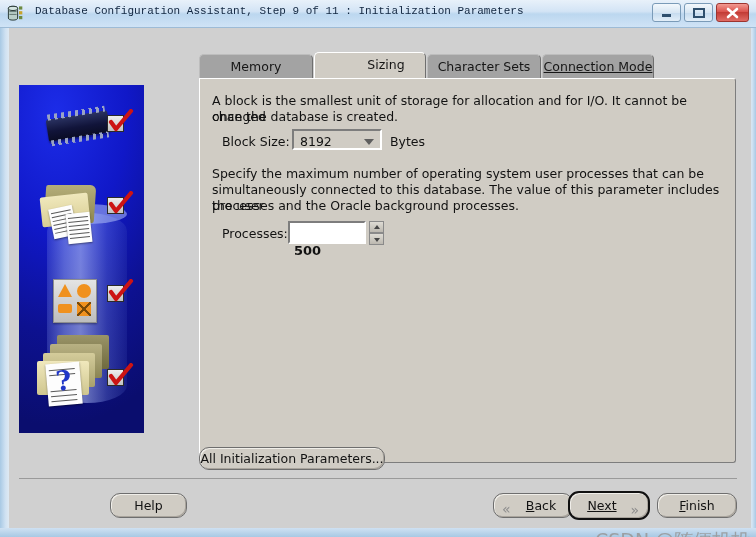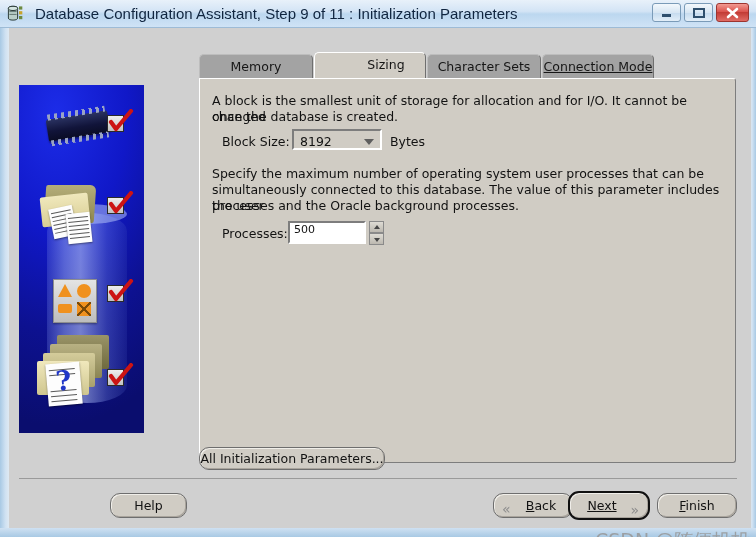--- a/index.html
+++ b/index.html
@@ -29,23 +29,23 @@
     box-sizing: border-box;
   }
   #title-icon {
     position: absolute;
     left: 7px; top: 5px;
     width: 17px; height: 17px;
   }
   #title-text {
     position: absolute;
     left: 35px; top: 5px;
-    font-size: 15px;
+    font-size: 11px;
     color: #10253f;
-    font-family: Liberation Sans, sans-serif;
+    font-family: Liberation Mono, monospace;
     white-space: nowrap;
   }
   .wbtn {
     position: absolute;
     top: 3px;
     width: 29px; height: 19px;
     border: 1px solid #7a9bb8;
     border-radius: 3px;
     box-sizing: border-box;
   }
@@ -268,22 +268,22 @@
     border-top:6px solid #5e5e5e;
   }
   .spin-field {
     position: absolute;
     background: #ffffff;
     border: 2px solid;
     border-color: #7d7d7d #ffffff #ffffff #7d7d7d;
     box-sizing: border-box;
   }
   .spin-field .val {
-    position:absolute; left:4px; top:0;
-    font-size:11px; color:#121212;
+    position:absolute; left:4px; top:20px;
+    font-size:13px; color:#121212;font-weight:bold;
   }
   .spin-btns { position:absolute; width:15px; height:24px; }
   .spin-btns .sb {
     position: absolute; left:0; width:15px; height:12px;
     background: linear-gradient(to bottom,#dedbd4,#bcb8b0);
     border:1px solid #8a8a8a; box-sizing:border-box;
   }
   .spin-btns .sb.up { top:0; }
   .spin-btns .sb.dn { top:12px; }
   .spin-btns .sb i {

